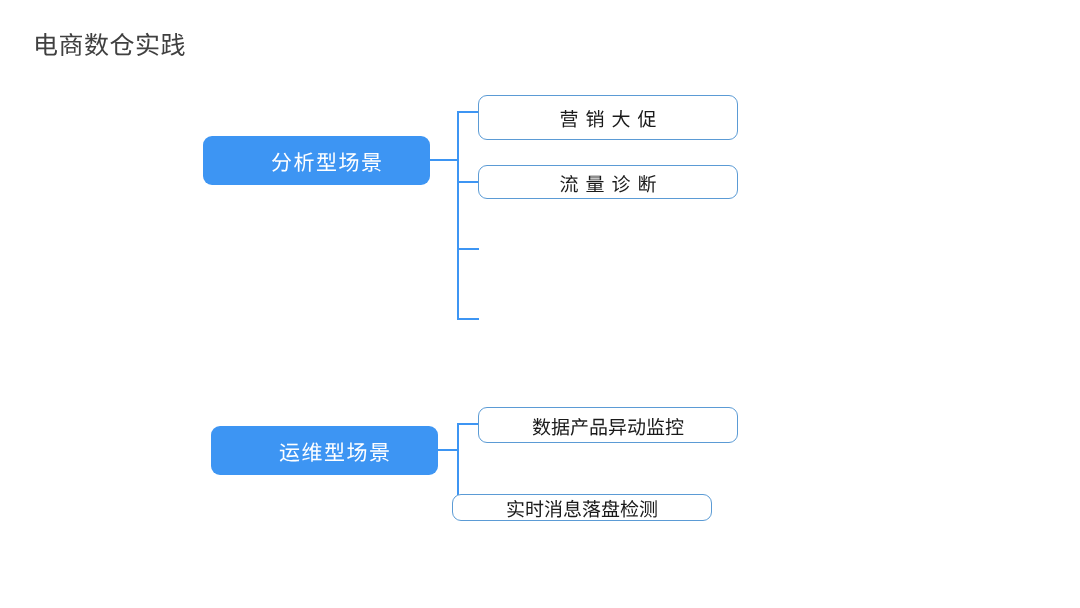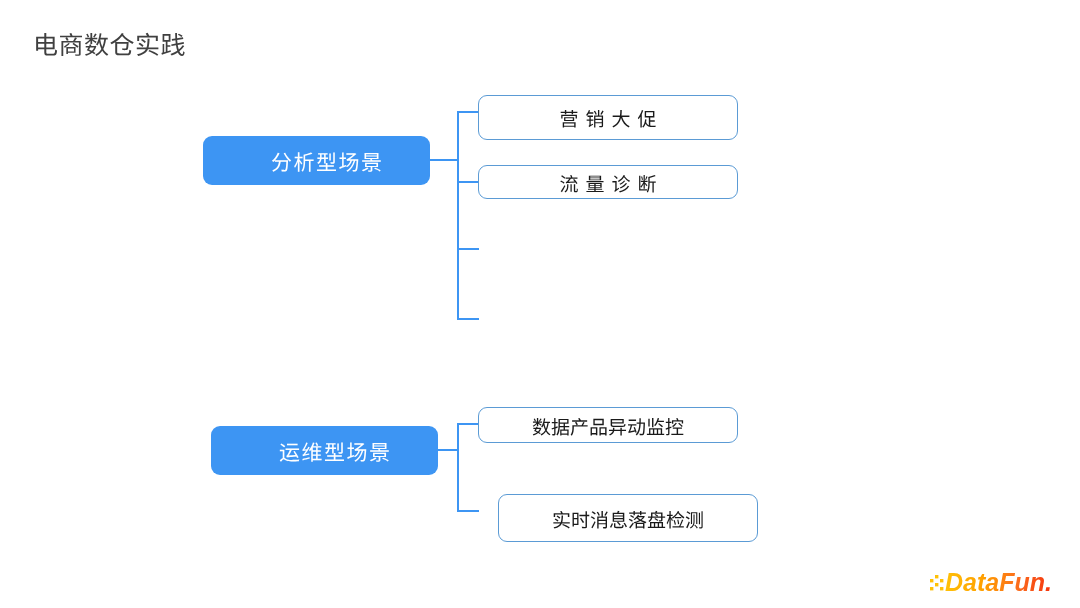--- a/index.html
+++ b/index.html
@@ -110,39 +110,16 @@
   <div class="parent-node" style="left:203px; top:426px; width:227px; height:49px;margin-left:8px;">运维型场景</div>
 
   <div class="conn conn-h" style="left:430px; top:449px; width:29px;"></div>
   <div class="conn conn-v" style="left:457px; top:424px; width:2px; height:88px;"></div>
 
   <div class="conn conn-h" style="left:457px; top:423px; width:22px;"></div>
   <div class="conn conn-h" style="left:457px; top:510px; width:22px;"></div>
 
   <div class="child-node" style="left:478px; top:407px; width:260px; height:36px;">数据产品异动监控</div>
 
-  <div class="child-node" style="left:498px; top:494px; width:260px; height:48px;">实时消息落盘检测</div>
+  <div class="child-node" style="left:452px; top:494px; width:260px; height:27px;">实时消息落盘检测</div>
 
-  <div class="logo">
-    <svg width="140" height="34" viewBox="0 0 140 34" xmlns="http://www.w3.org/2000/svg">
-      <defs>
-        <linearGradient id="dfgrad" x1="0" y1="0" x2="1" y2="0">
-          <stop offset="0%" stop-color="#FFC107"></stop>
-          <stop offset="35%" stop-color="#FFA000"></stop>
-          <stop offset="70%" stop-color="#FB6A1E"></stop>
-          <stop offset="100%" stop-color="#F4320C"></stop>
-        </linearGradient>
-      </defs>
-
-      <g fill="#FFC107">
-        <rect x="0" y="13" width="3.4" height="3.4"></rect>
-        <rect x="5" y="9" width="3.4" height="3.4"></rect>
-        <rect x="5" y="17" width="3.4" height="3.4"></rect>
-        <rect x="10" y="13" width="3.4" height="3.4"></rect>
-        <rect x="10" y="21" width="3.4" height="3.4"></rect>
-        <rect x="0" y="21" width="3.4" height="3.4"></rect>
-      </g>
-
-      <text x="15" y="25" font-family="'Liberation Sans', sans-serif" font-size="25" font-weight="bold" font-style="italic" fill="url(#dfgrad)">DataFun.</text>
-    </svg>
-  </div>
 
 </div>
 
 </body></html>

